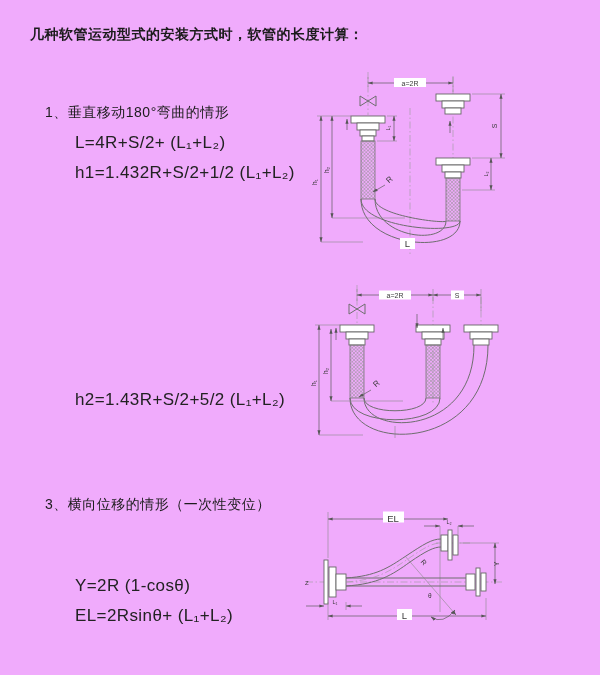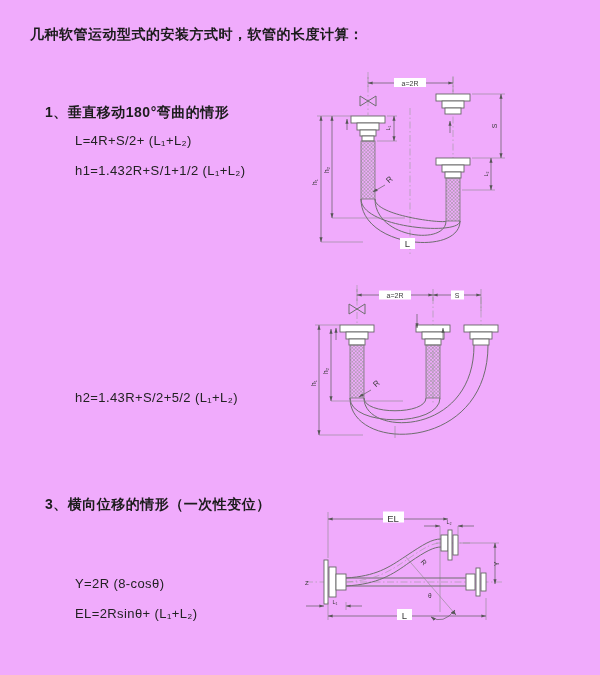--- a/index.html
+++ b/index.html
@@ -1,20 +1,20 @@
 <!DOCTYPE html>
 <html><head>
 <meta charset="utf-8">
 <style>
   html,body{margin:0;padding:0;background:#fff;}
   .page{position:relative;width:600px;height:675px;background:#f0abfc;overflow:hidden;
         font-family:"Liberation Sans",sans-serif;color:#1c1c1c;}
   .title{position:absolute;left:30px;top:26px;font-size:14px;font-weight:700;letter-spacing:.5px;}
-  .sec-head{position:absolute;font-size:14px;font-weight:700;letter-spacing:.5px;}
-  .formula{position:absolute;font-size:13px;font-weight:500;letter-spacing:.4px;color:#222;}
+  .sec-head{position:absolute;font-size:14px;font-weight:400;letter-spacing:.5px;}
+  .formula{position:absolute;font-size:17px;font-weight:500;letter-spacing:.4px;color:#222;}
   .diag{position:absolute;}
   
   .draw{stroke:#6e6e6e;stroke-width:1;fill:none;}
   .fit{stroke:#666;stroke-width:.9;fill:#fff;}
   .dim{stroke:#5d5d5d;stroke-width:.7;fill:none;}
   .ext{stroke:#8a8a8a;stroke-width:.6;fill:none;}
   .cl{stroke:#9a9a9a;stroke-width:.6;fill:none;stroke-dasharray:7 2.5 1.5 2.5;}
   .lbl{fill:#3a3a3a;font-family:"Liberation Sans",sans-serif;}
   .bgw{fill:#fff;}
 </style>
@@ -31,26 +31,26 @@
       <pattern id="hatch" width="3.5" height="3.5" patternUnits="userSpaceOnUse">
         <path d="M0 0L3.5 3.5M3.5 0L0 3.5" stroke="#949494" stroke-width="0.55"></path>
       </pattern>
     </defs>
   </svg>
 
   <div class="title">几种软管运动型式的安装方式时，软管的长度计算：</div>
 
   <div class="sec-head" style="left:45px;top:104px">1、垂直移动180°弯曲的情形</div>
   <div class="formula" style="left:75px;top:133px">L=4R+S/2+ (L₁+L₂)</div>
-  <div class="formula" style="left:75px;top:163px">h1=1.432R+S/1+1/2 (L₁+L₂)</div>
+  <div class="formula" style="left:75px;top:163px">h1=1.432R+S/2+1/2 (L₁+L₂)</div>
 
   <div class="formula" style="left:75px;top:390px">h2=1.43R+S/2+5/2 (L₁+L₂)</div>
 
   <div class="sec-head" style="left:45px;top:496px">3、横向位移的情形（一次性变位）</div>
-  <div class="formula" style="left:75px;top:576px">Y=2R (8-cosθ)</div>
+  <div class="formula" style="left:75px;top:576px">Y=2R (1-cosθ)</div>
   <div class="formula" style="left:75px;top:606px">EL=2Rsinθ+ (L₁+L₂)</div>
 
   <div class="diag" style="left:305px;top:70px">
     <svg width="290" height="192" viewBox="0 0 290 192">
 
       <g>
         <path class="cl" d="M63 2V45"></path>
         <path class="cl" d="M148 6V106"></path>
         <path class="cl" d="M105 38V184"></path>
       </g>

